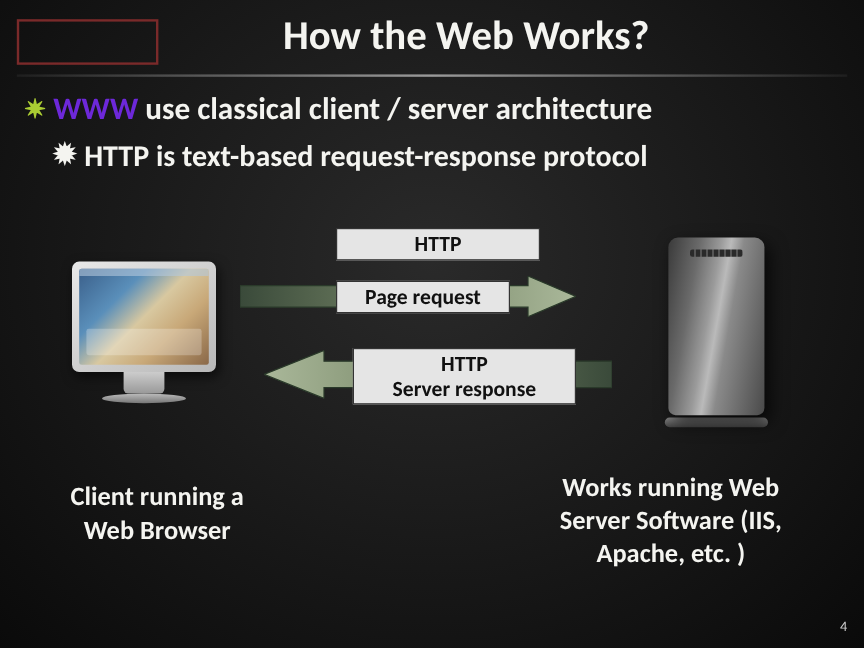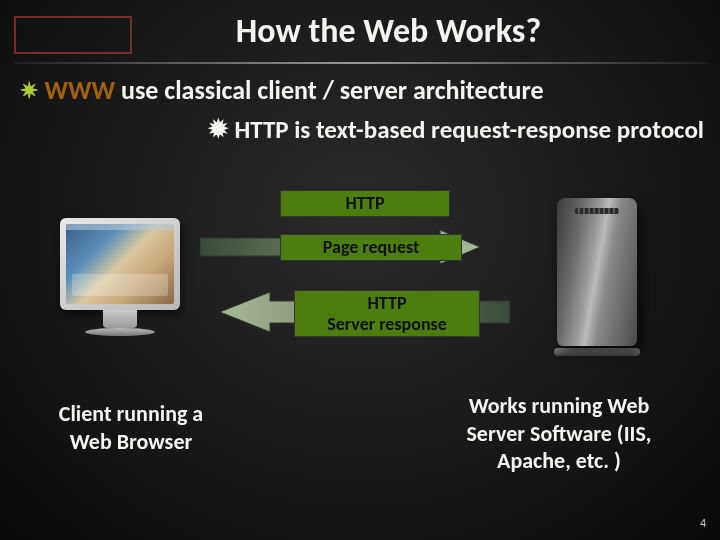--- a/index.html
+++ b/index.html
@@ -42,37 +42,36 @@
   }
   .bullet-1 {
     position: absolute;
     top: 74px;
     left: 20px;
     right: 16px;
     font-size: 26px;
     font-weight: 600;
     color: #f4f4f0;
   }
-  .bullet-1 .www { color: #a16207; }
+  .bullet-1 .www { color: #6d28d9; }
   .bullet-1 .star {
     color: #aacc33;
     display: inline-block;
     margin-right: 6px;
     font-size: 22px;
     vertical-align: 1px;
   }
   .bullet-2 {
     position: absolute;
     top: 114px;
     left: 44px;
     right: 16px;
     font-size: 25px;
     font-weight: 600;
     color: #f4f4f0;
-    text-align: right;
   }
   .bullet-2 .burst {
     color: #f4f4f0;
     display: inline-block;
     margin-right: 6px;
     font-size: 24px;
     vertical-align: 1px;
   }
   .diagram {
     position: absolute;
@@ -159,31 +158,31 @@
   .server-foot {
     width: 86px;
     height: 8px;
     margin-left: -3px;
     margin-top: 2px;
     background: linear-gradient(180deg, #888, #444);
     border-radius: 6px;
   }
   .label-box {
     position: absolute;
-    background: #4d7c0f;
+    background: #e5e5e5;
     color: #111;
     font-size: 18px;
     font-weight: 600;
     text-align: center;
     border: 1px solid #333;
     padding: 2px 6px;
     line-height: 1.15;
   }
   .label-http { left: 280px; top: 0; width: 170px; }
-  .label-request { left: 280px; top: 44px; width: 182px; }
+  .label-request { left: 280px; top: 44px; width: 145px; }
   .label-response { left: 294px; top: 100px; width: 186px; }
   .arrow-right {
     position: absolute;
     left: 200px;
     top: 40px;
     width: 280px;
     height: 34px;
   }
   .arrow-left {
     position: absolute;

